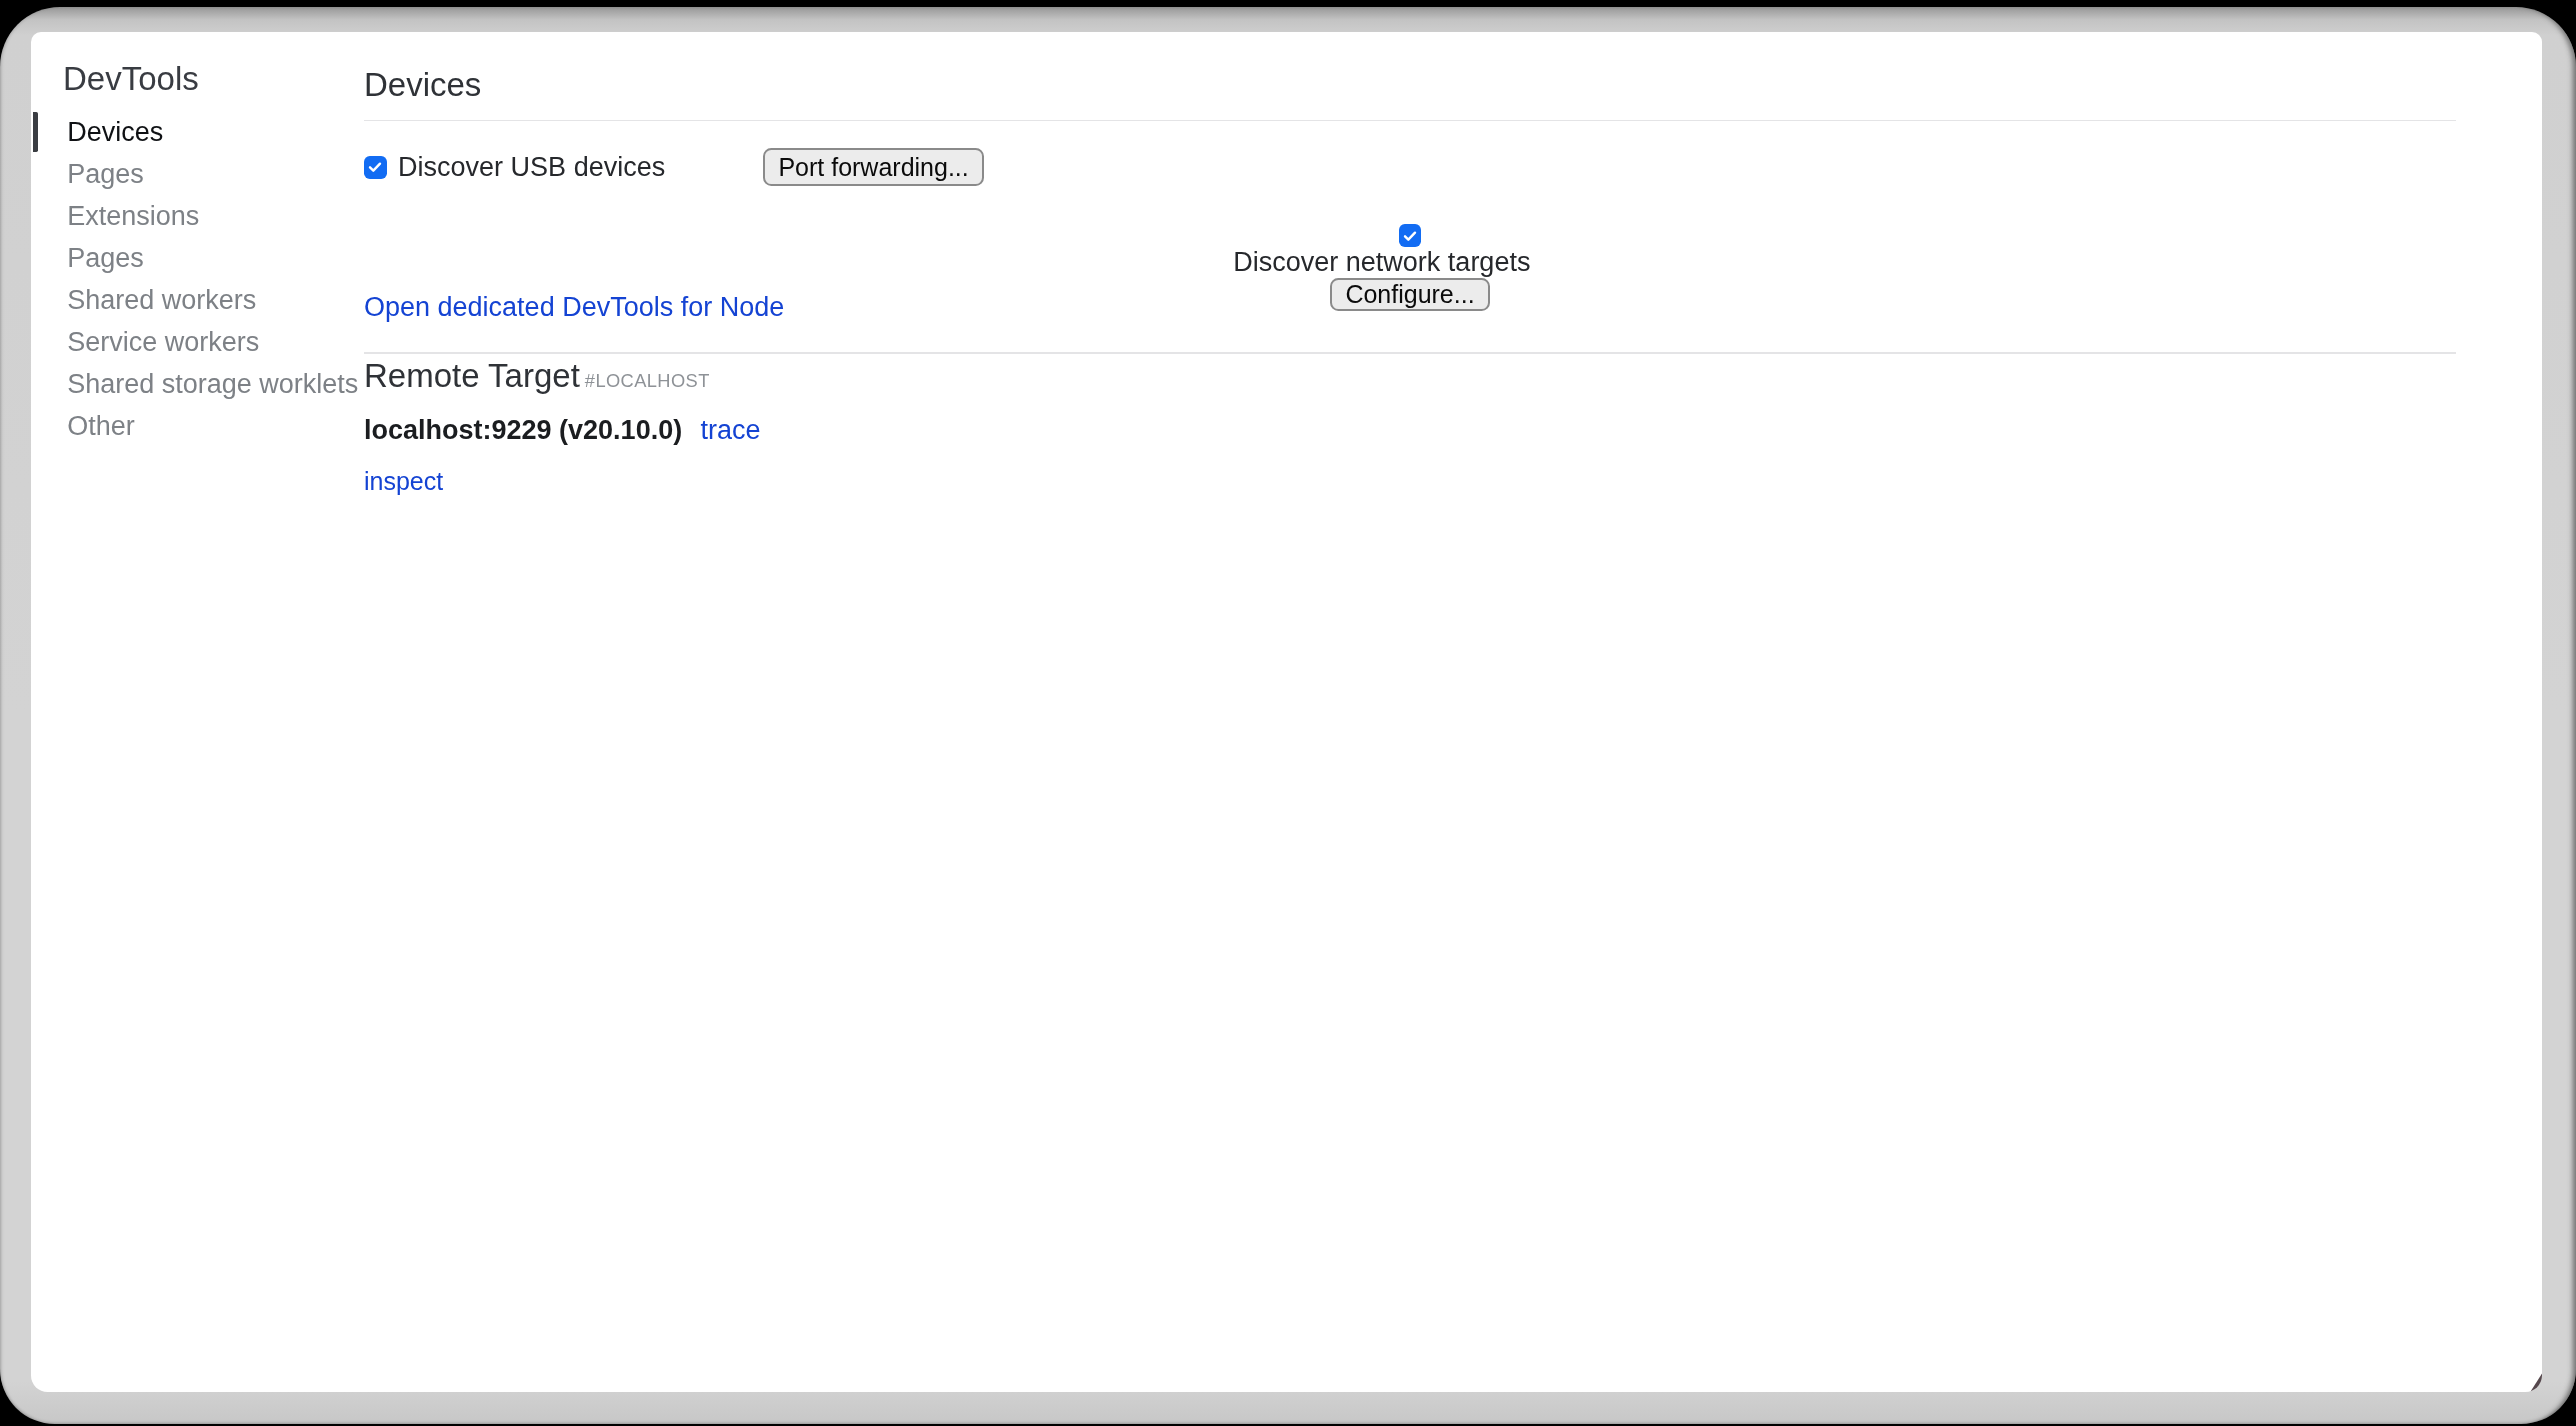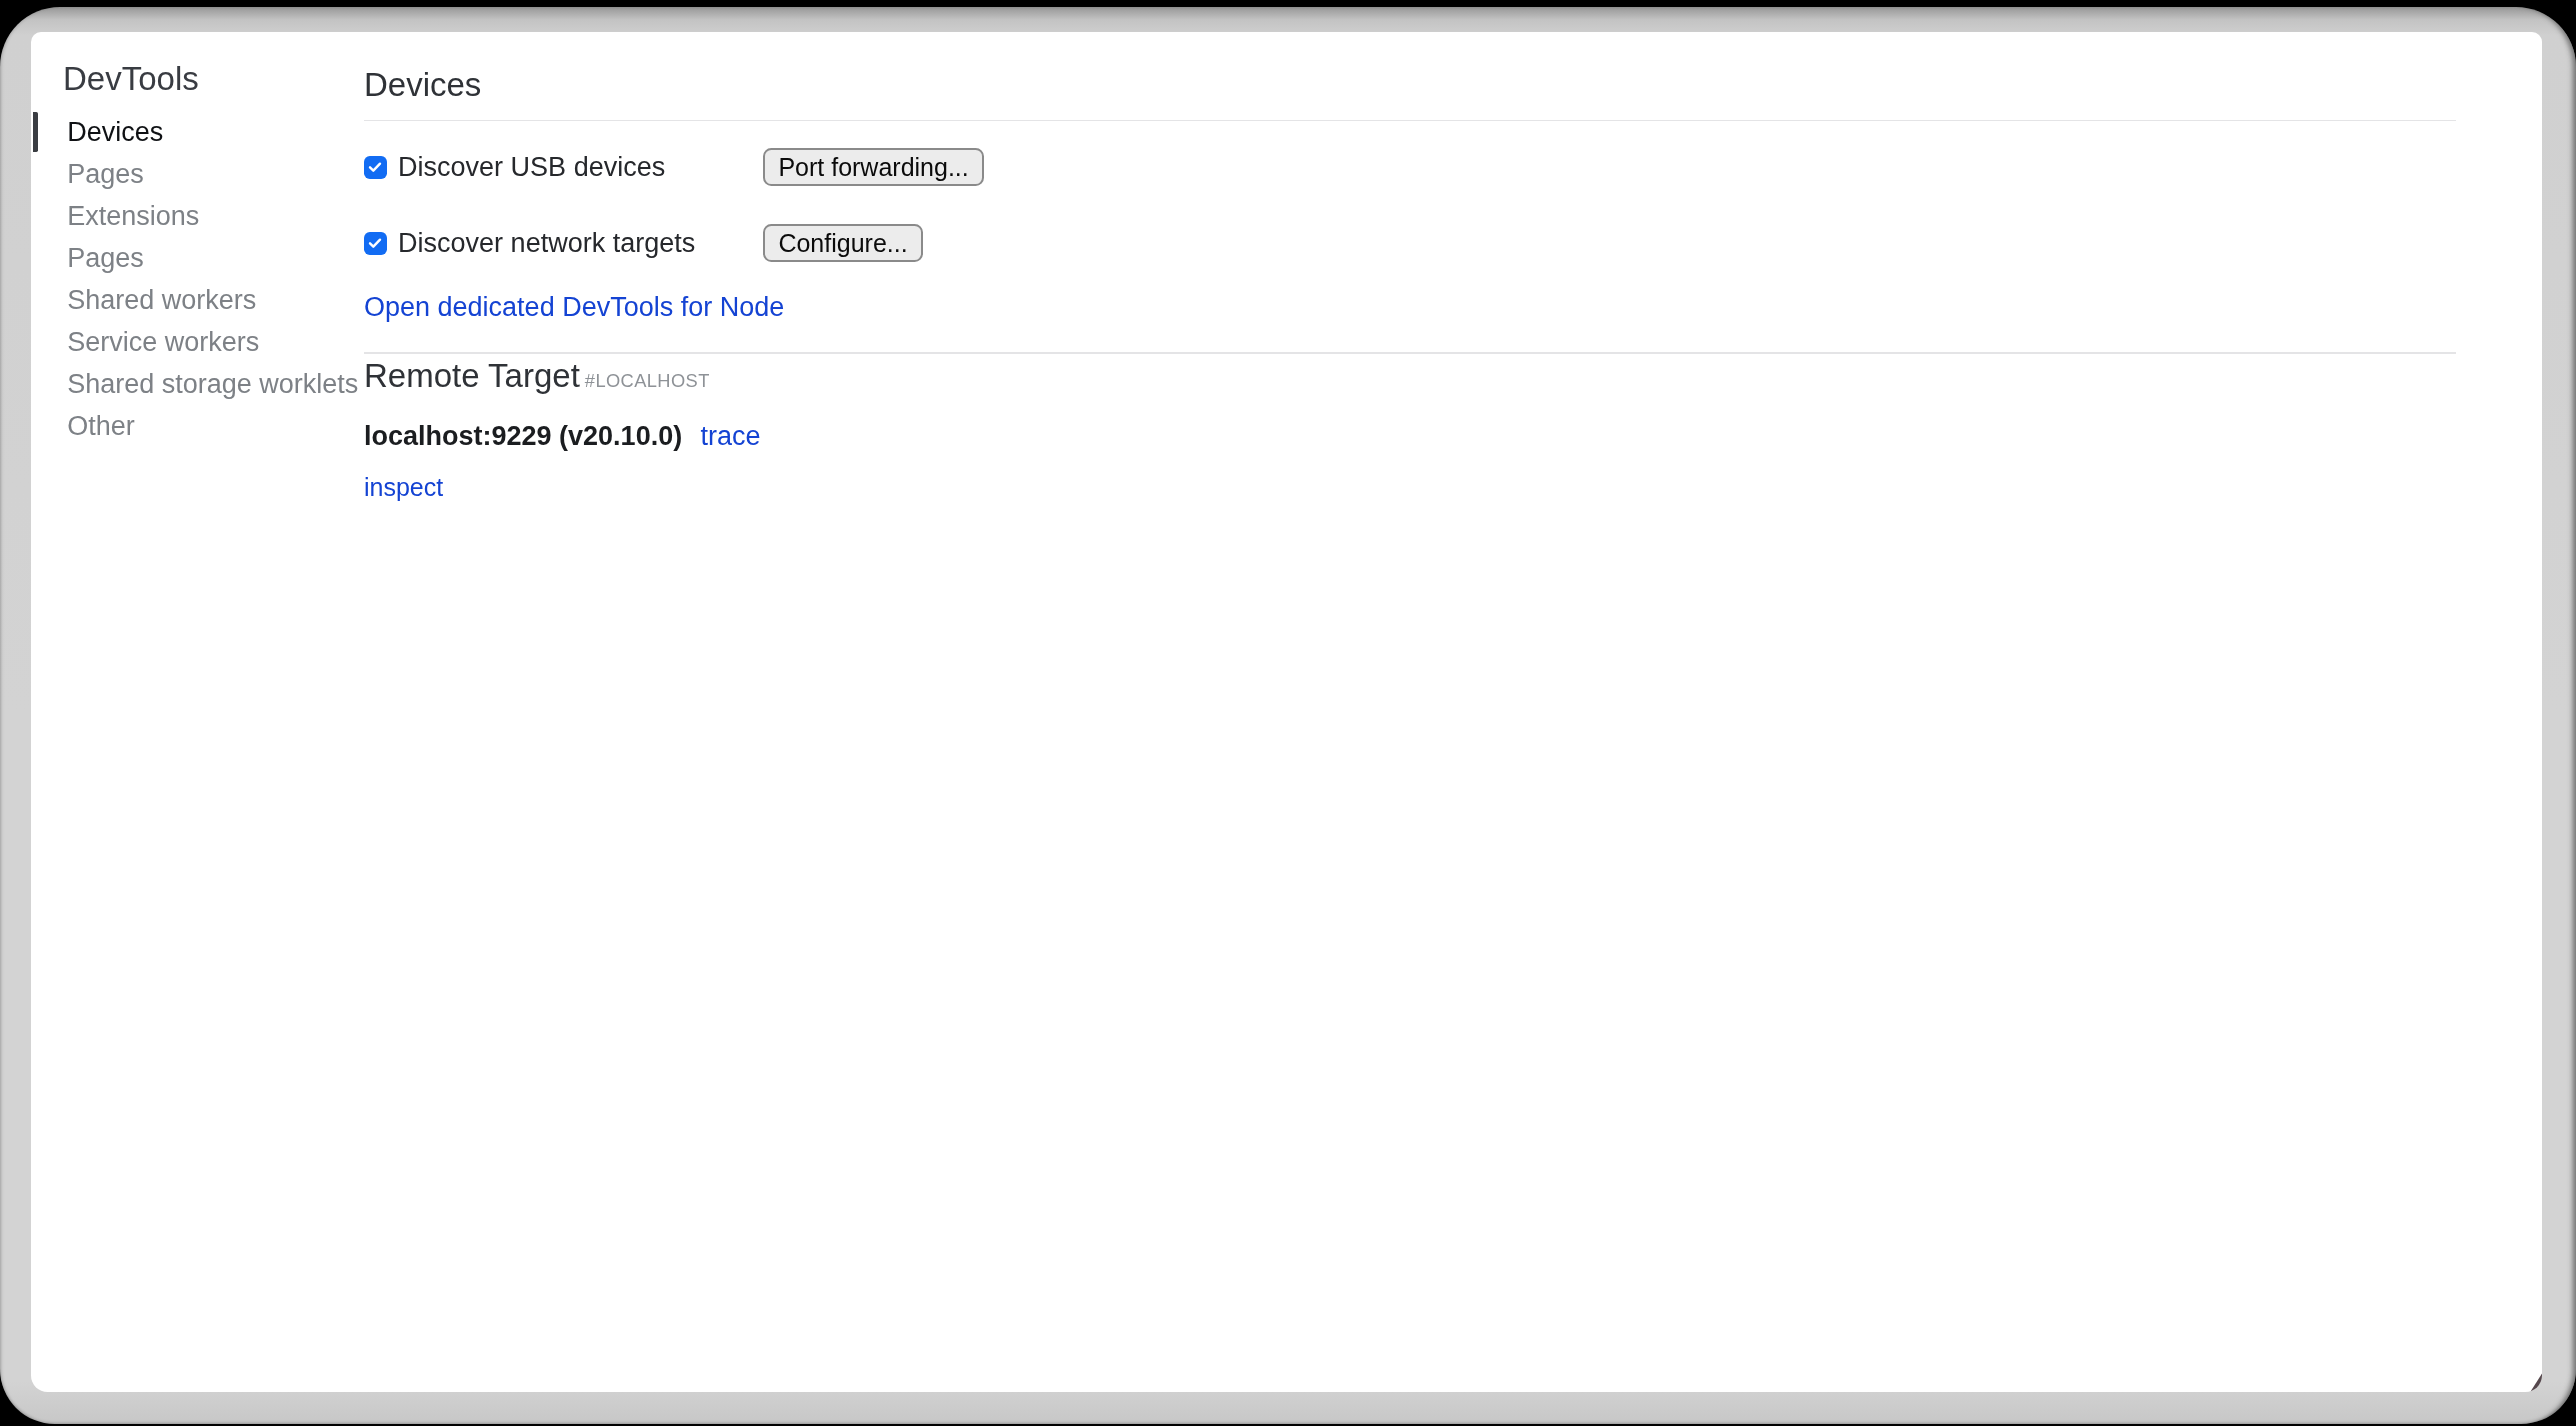--- a/index.html
+++ b/index.html
@@ -28,36 +28,36 @@
   .sb-item.selected{color:#0f1114;}
   .sel-bar{position:absolute;left:-34px;top:0.8px;width:5px;height:40px;background:#3a3d42;border-radius:0 1.7px 1.7px 0;}
   
   .main{flex:1;box-sizing:border-box;padding:0 86px 0 0;}
   .page-title{margin:33px 0 0;font-size:33px;line-height:40px;font-weight:400;color:#2f3237;}
   .divider{height:1.7px;background:#e4e4e6;}
   .divider.d1{margin-top:15px;}
   .divider.d2{margin-top:29px;}
   .check-row{display:flex;align-items:center;height:38px;}
   .check-row.r1{margin-top:27px;}
-  .check-row.r2{margin-top:38px;}
+  .check-row.r2{margin-top:38px;flex-direction:column;}
   .checkbox{
     width:22.5px;height:22.5px;flex:0 0 22.5px;border-radius:5.8px;background:#126cf3;
     display:flex;align-items:center;justify-content:center;cursor:pointer;
   }
   .check-label{margin-left:11.6px;width:365px;font-size:27px;color:#26282c;}
   .btn{
     height:38px;padding:0 13.3px;font-family:inherit;font-size:25px;color:#0b0b0b;
     background:#ececec;border:2.5px solid #8a8a8a;border-radius:8.3px;cursor:pointer;
   }
   .link{color:#1443d3;text-decoration:none;cursor:pointer;}
   .node-link{display:inline-block;margin-top:29px;font-size:27px;line-height:32px;}
   .rt-head{margin-top:1.7px;display:flex;align-items:baseline;}
   .rt-title{font-size:33px;line-height:40px;color:#2f3237;}
   .rt-tag{margin-left:5px;font-size:18.3px;color:#8e9297;letter-spacing:0.4px;}
-  .target-row{margin-top:24px;display:flex;align-items:flex-start;line-height:33px;}
+  .target-row{margin-top:18px;display:flex;align-items:flex-start;line-height:33px;}
   .target-name{font-size:27px;font-weight:700;color:#1b1d20;}
   .trace{margin-left:18.3px;font-size:27px;}
   .target-detail{margin-top:21px;font-size:23px;line-height:27px;}
   .proc-path{color:#2c2e32;}
   .file-url{margin-left:10px;color:#8b8e92;}
   .inspect{display:inline-block;font-size:25px;line-height:27px;}
   .resize-mark{
     position:absolute;right:0;bottom:0;width:11.6px;height:18.3px;background:#55474c;
     clip-path:polygon(100% 0,100% 100%,0 100%);
   }

